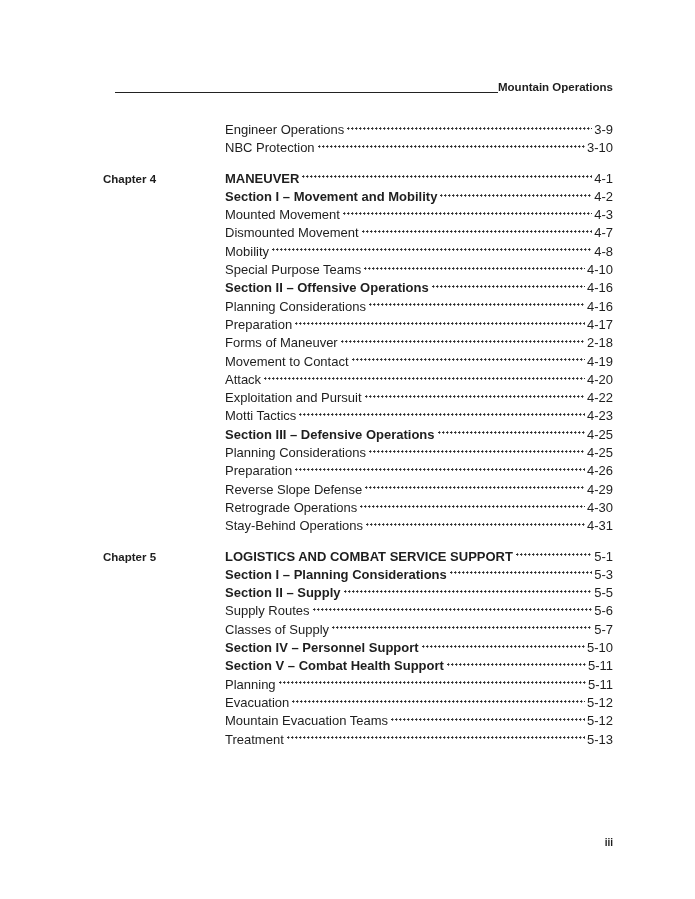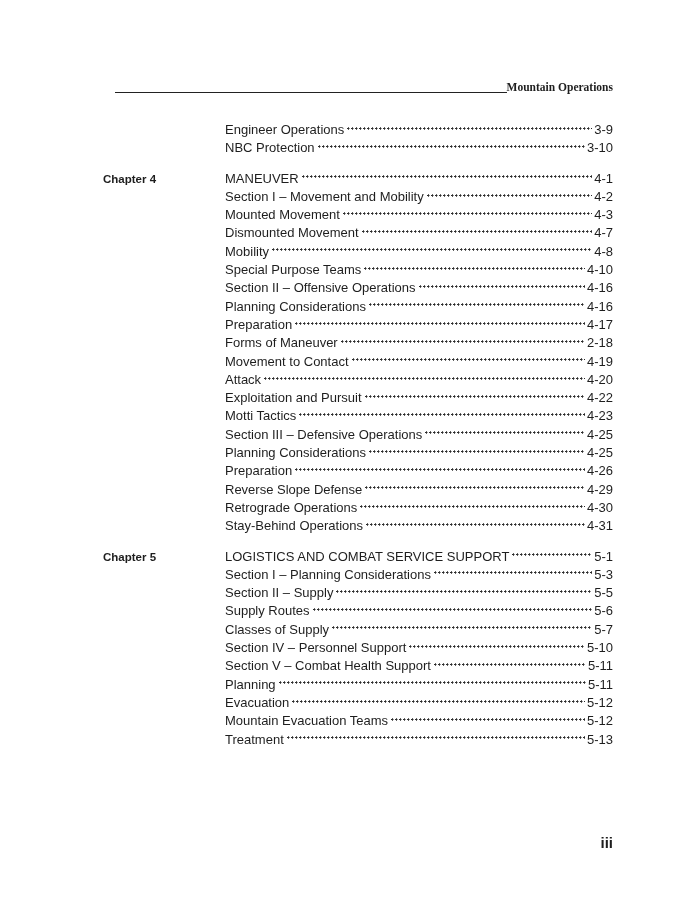--- a/index.html
+++ b/index.html
@@ -10,21 +10,20 @@
     background: #ffffff;
     font-family: "Liberation Sans", "DejaVu Sans", sans-serif;
     color: #1e1e1e;
     overflow: hidden;
   }
   
   .header {
     display: flex;
     align-items: flex-end;
     margin: 81px 82px 0 115px;
-    font-family: Liberation Serif, serif;
   }
   .header-rule {
     flex: 1;
     border-bottom: 1.5px solid #222222;
     margin-bottom: 1px;
   }
   .header-title {
     font-size: 11.5px;
     font-weight: bold;
     line-height: 13px;
@@ -51,37 +50,37 @@
     flex: 1;
     min-width: 0;
   }
   .toc-row {
     display: flex;
     align-items: center;
     font-size: 13px;
     line-height: 18.3px;
     padding-left: 40px;
   }
-  .toc-row.bold .toc-title { font-weight: normal; }
+  .toc-row.bold .toc-title { font-weight: bold; }
   .toc-title { white-space: nowrap; }
   .toc-leader {
     flex: 1;
     height: 3px;
     margin: 0 2px 4px 3px;
     background-image: radial-gradient(circle at 1.4px 1.5px, #2a2a2a 0.9px, rgba(0,0,0,0) 1.3px);
     background-size: 4px 3px;
     background-repeat: repeat-x;
   }
   .toc-page { white-space: nowrap; }
   
   .footer-page-number {
     position: absolute;
     top: 836px;
     right: 82px;
-    font-size: 15px;
+    font-size: 10px;
     font-weight: bold;
     line-height: 13px;
   }
 </style>
 </head>
 <body>
 
 <div class="page">
 
   <div class="header">

